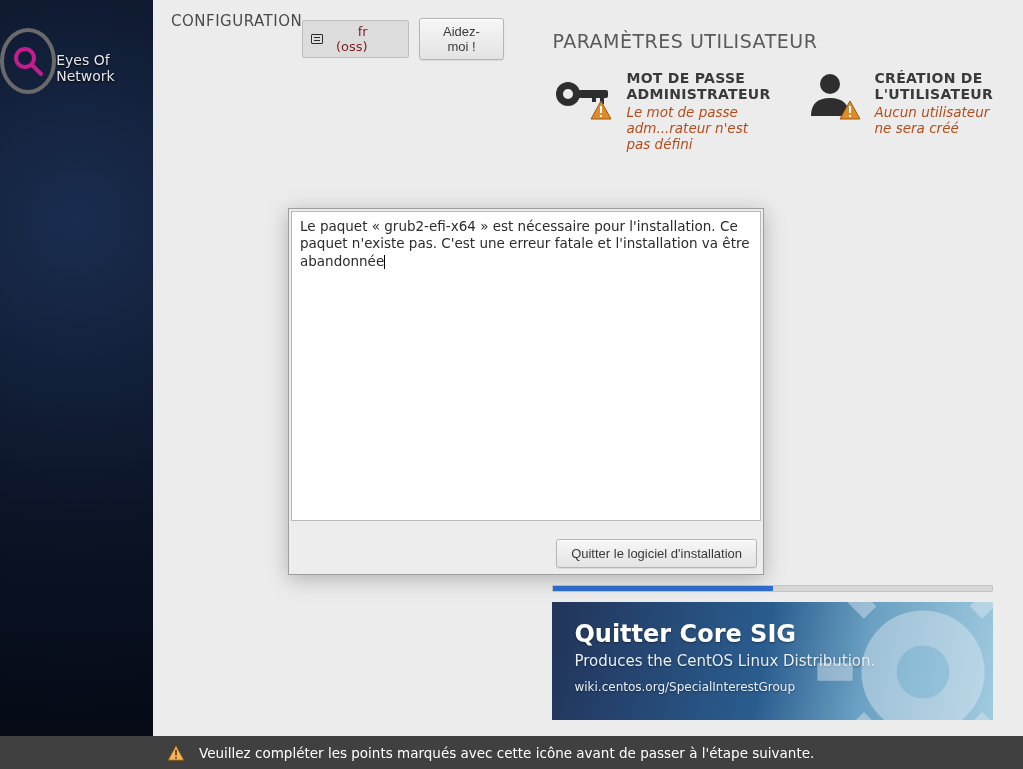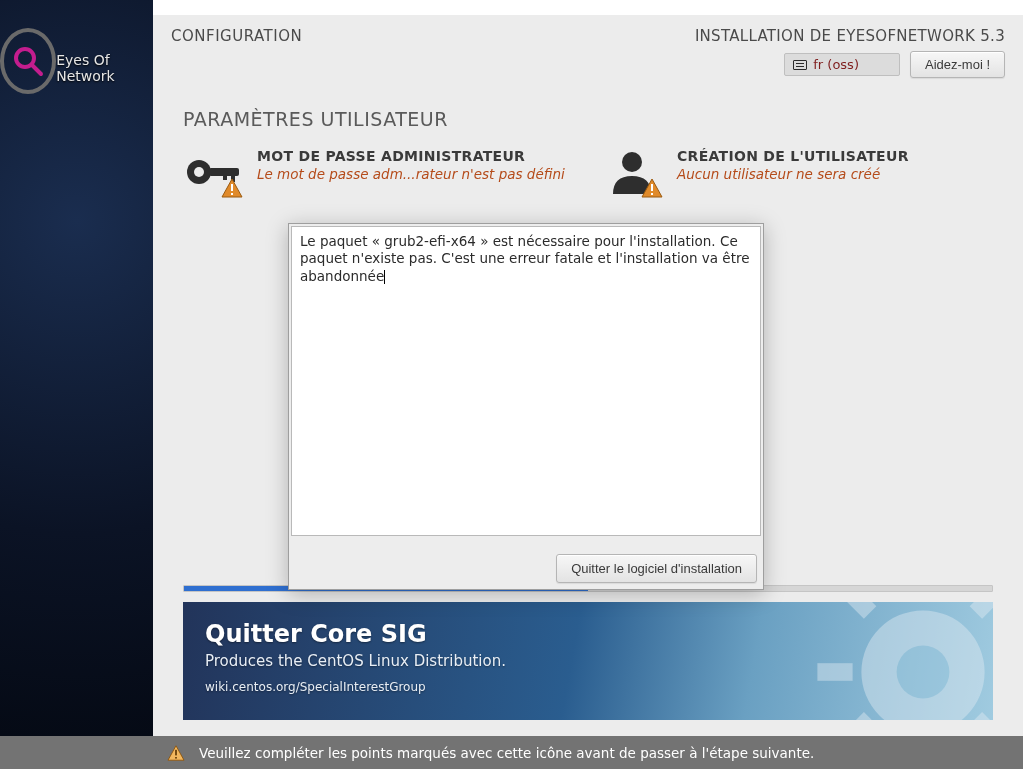--- a/index.html
+++ b/index.html
@@ -23,21 +23,21 @@
     width: 66px; height: 66px;
     border: 4px solid #6a6a6a;
     border-radius: 50%;
     display: flex; align-items: center; justify-content: center;
     position: relative;
   }
   .logo-circle svg { width: 36px; height: 36px; }
   .logo-text { margin-top: 14px; font-size: 14px; color: #e6e6e6; text-shadow: 0 1px 2px #000; }
 
   
-  .main { flex: 1; background: #ececec; display: flex; flex-direction: column; position: relative; margin-top: 15px; }
+  .main { flex: 1; background: #ececec; display: flex; flex-direction: row; position: relative; }
 
   .topbar {
     display: flex; justify-content: space-between; align-items: flex-start;
     padding: 12px 18px 0 18px;
   }
   .topbar-left { font-size: 15px; font-weight: 400; color: #4a4a4a; letter-spacing: 0.5px; }
   .topbar-right { text-align: right; }
   .install-title { font-size: 15px; color: #4a4a4a; letter-spacing: 0.3px; }
   .topbar-controls { display: flex; justify-content: flex-end; gap: 10px; margin-top: 6px; align-items: center; }
   .kb-indicator {
@@ -120,21 +120,21 @@
     overflow: hidden; position: relative;
   }
   .cursor-bar {
     display: inline-block; width: 1px; height: 14px; background: #000; vertical-align: text-bottom;
   }
   .modal-footer { display: flex; justify-content: flex-end; padding: 18px 4px 4px 4px; }
   .modal-footer .btn { font-size: 13px; padding: 6px 14px; }
 
   
   .warnbar {
-    height: 33px; background: #737373; color: #fff;
+    height: 33px; background: #404040; color: #fff;
     display: flex; align-items: center; gap: 14px;
     padding: 0 14px; font-size: 13.5px;
     width: 1023px;
   }
   .warnbar .spaceleft { width: 139px; }
   .warnbar-icon { width: 18px; height: 16px; }
 </style>
 </head>
 <body>
 
@@ -149,21 +149,20 @@
         </svg>
       </div>
       <div class="logo-text">Eyes Of Network</div>
     </div>
   </aside>
 
   <main class="main">
     <div class="topbar">
       <div class="topbar-left">CONFIGURATION</div>
       <div class="topbar-right">
-        <div class="install-title">INSTALLATION DE EYESOFNETWORK 5.3</div>
         <div class="topbar-controls">
           <div class="kb-indicator">
             <span class="kbicon"></span>
             <span>fr (oss)</span>
           </div>
           <button class="btn">Aidez-moi !</button>
         </div>
       </div>
     </div>
 

